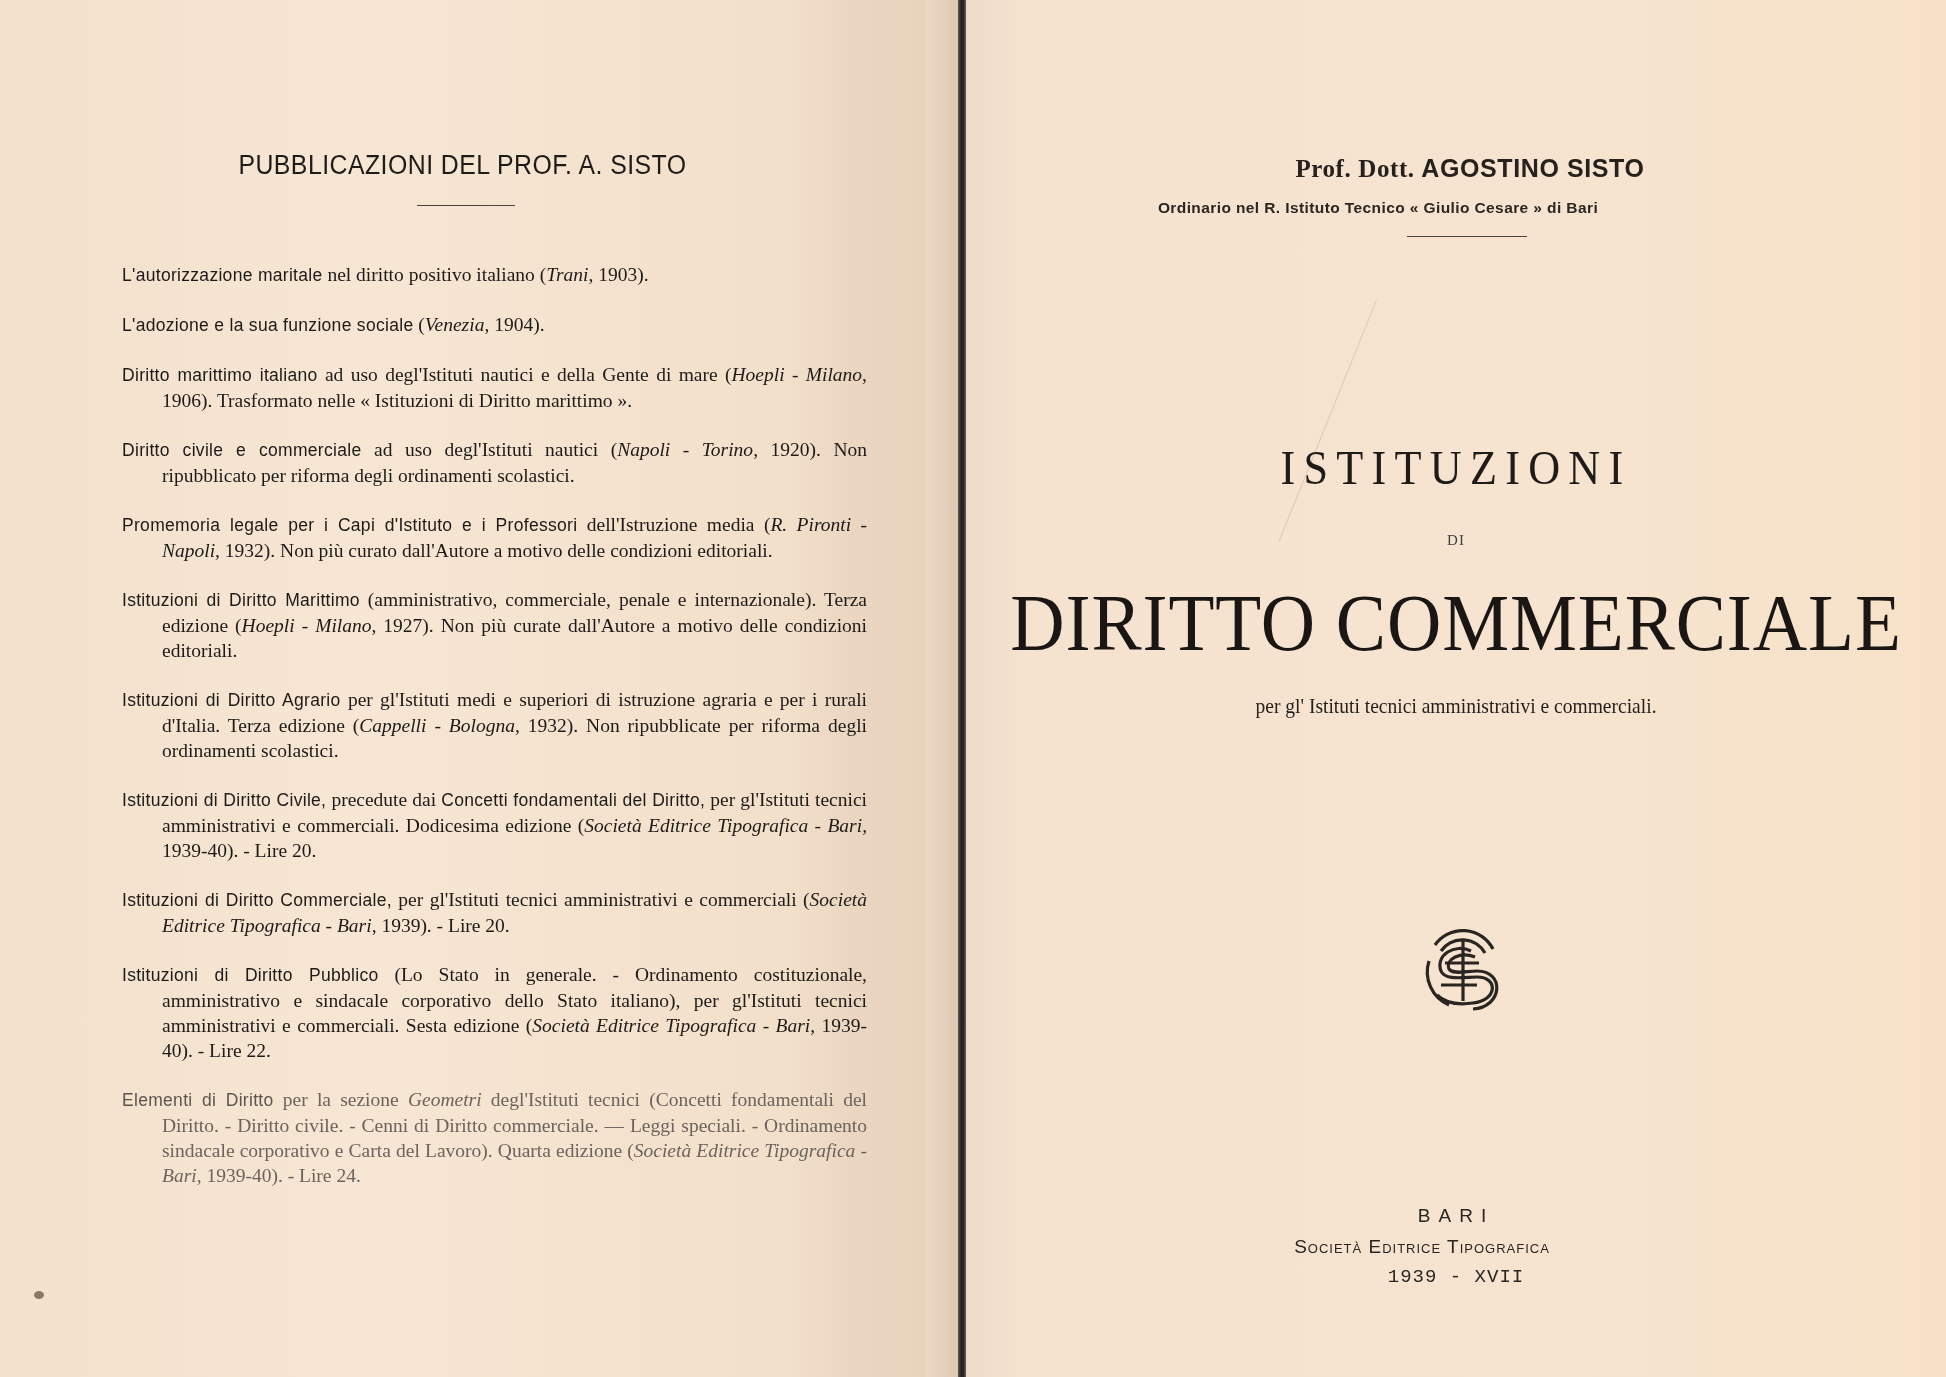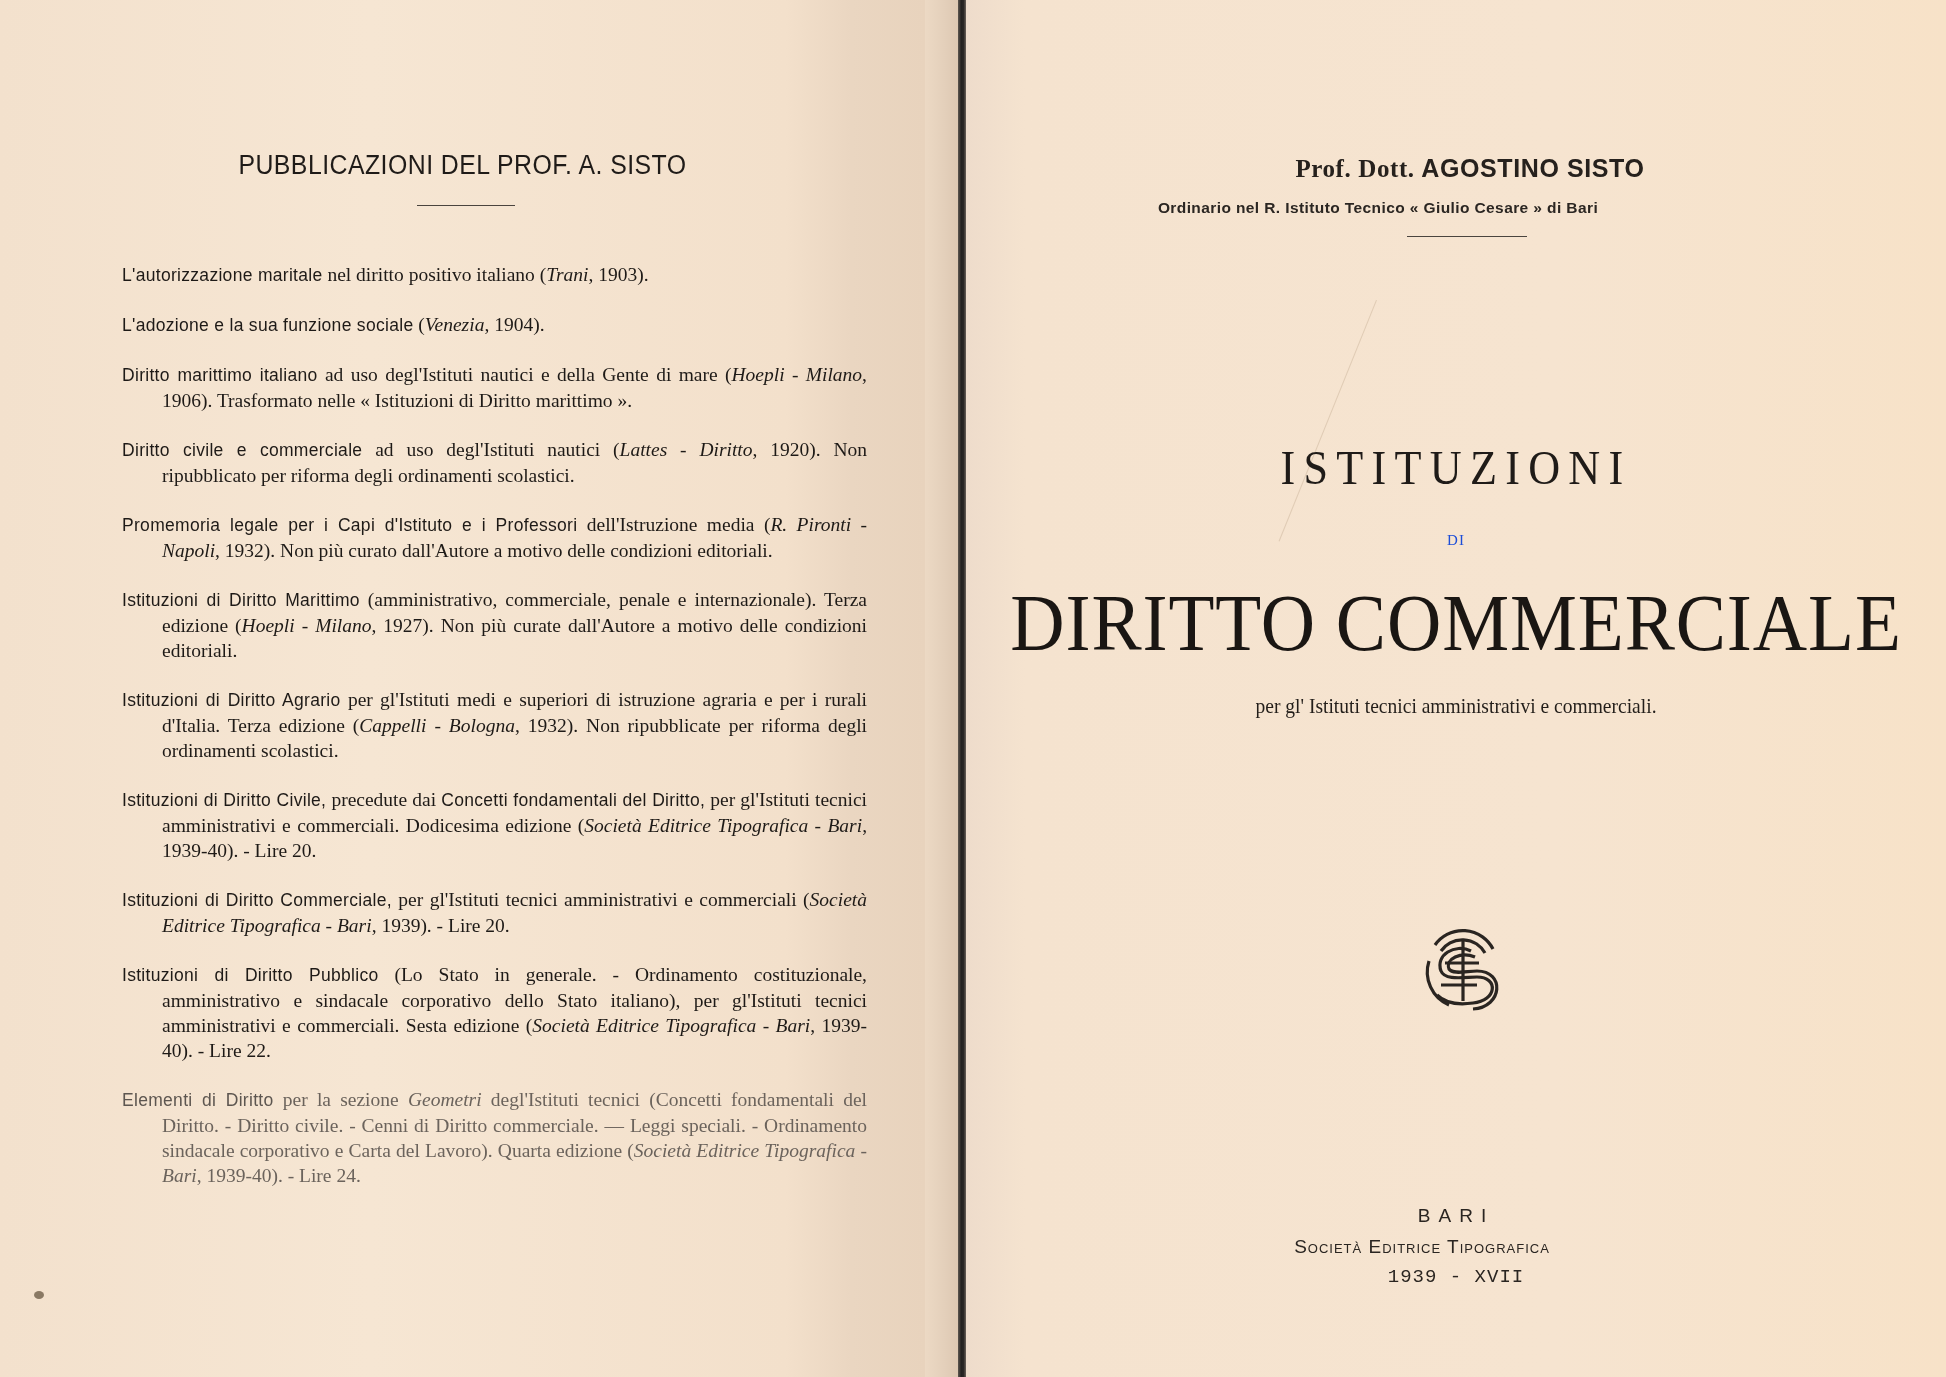--- a/index.html
+++ b/index.html
@@ -69,21 +69,21 @@
     position:absolute; left:1407px; top:236px; width:120px; height:0;
     border-top:1.5px solid #4a443e;
   }
   .title-main {
     position:absolute; left:966px; width:980px; top:440px; text-align:center;
     font-size:48px; letter-spacing:9px; color:#1f1b18;
     transform:scaleX(0.92);
   }
   .title-di {
     position:absolute; left:966px; width:980px; top:532px; text-align:center;
-    font-size:15px; letter-spacing:1px; color:#1d4ed8;
+    font-size:15px; letter-spacing:1px; color:#404040;
   }
   .title-subject {
     position:absolute; left:966px; width:980px; top:578px; text-align:center;
     font-size:80px; letter-spacing:1px; color:#1a1613;
     transform:scaleX(0.94);
   }
   .subtitle {
     position:absolute; left:966px; width:980px; top:694px; text-align:center;
     font-size:21px; color:#231e1a; transform:scaleX(0.93);
   }
@@ -114,21 +114,21 @@
 <body>
 
 <div class="spread">
   <div class="page-left">
     <div class="left-title">PUBBLICAZIONI DEL PROF. A. SISTO</div>
     <div class="left-rule"></div>
     <div class="pub-list" id="pub-list">
         <div class="pub"><span class="lead">L'autorizzazione maritale</span><span class="tail"> nel diritto positivo italiano (<em>Trani</em>, 1903).</span></div>
         <div class="pub"><span class="lead">L'adozione e la sua funzione sociale</span><span class="tail"> (<em>Venezia</em>, 1904).</span></div>
         <div class="pub"><span class="lead">Diritto marittimo italiano</span><span class="tail"> ad uso degl'Istituti nautici e della Gente di mare (<em>Hoepli - Milano</em>, 1906). Trasformato nelle « Istituzioni di Diritto marittimo ».</span></div>
-        <div class="pub"><span class="lead">Diritto civile e commerciale</span><span class="tail"> ad uso degl'Istituti nautici (<em>Lattes - Diritto</em>, 1920). Non ripubblicato per riforma degli ordinamenti scolastici.</span></div>
+        <div class="pub"><span class="lead">Diritto civile e commerciale</span><span class="tail"> ad uso degl'Istituti nautici (<em>Napoli - Torino</em>, 1920). Non ripubblicato per riforma degli ordinamenti scolastici.</span></div>
         <div class="pub"><span class="lead">Promemoria legale per i Capi d'Istituto e i Professori</span><span class="tail"> dell'Istruzione media (<em>R. Pironti - Napoli</em>, 1932). Non più curato dall'Autore a motivo delle condizioni editoriali.</span></div>
         <div class="pub"><span class="lead">Istituzioni di Diritto Marittimo</span><span class="tail"> (amministrativo, commerciale, penale e internazionale). Terza edizione (<em>Hoepli - Milano</em>, 1927). Non più curate dall'Autore a motivo delle condizioni editoriali.</span></div>
         <div class="pub"><span class="lead">Istituzioni di Diritto Agrario</span><span class="tail"> per gl'Istituti medi e superiori di istruzione agraria e per i rurali d'Italia. Terza edizione (<em>Cappelli - Bologna</em>, 1932). Non ripubblicate per riforma degli ordinamenti scolastici.</span></div>
         <div class="pub"><span class="lead">Istituzioni di Diritto Civile,</span><span class="tail"> precedute dai <span class="lead">Concetti fondamentali del Diritto,</span> per gl'Istituti tecnici amministrativi e commerciali. Dodicesima edizione (<em>Società Editrice Tipografica - Bari</em>, 1939-40). - Lire 20.</span></div>
         <div class="pub"><span class="lead">Istituzioni di Diritto Commerciale,</span><span class="tail"> per gl'Istituti tecnici amministrativi e commerciali (<em>Società Editrice Tipografica - Bari</em>, 1939). - Lire 20.</span></div>
         <div class="pub"><span class="lead">Istituzioni di Diritto Pubblico</span><span class="tail"> (Lo Stato in generale. - Ordinamento costituzionale, amministrativo e sindacale corporativo dello Stato italiano), per gl'Istituti tecnici amministrativi e commerciali. Sesta edizione (<em>Società Editrice Tipografica - Bari</em>, 1939-40). - Lire 22.</span></div>
         <div class="pub faded"><span class="lead">Elementi di Diritto</span><span class="tail"> per la sezione <em>Geometri</em> degl'Istituti tecnici (Concetti fondamentali del Diritto. - Diritto civile. - Cenni di Diritto commerciale. — Leggi speciali. - Ordinamento sindacale corporativo e Carta del Lavoro). Quarta edizione (<em>Società Editrice Tipografica - Bari</em>, 1939-40). - Lire 24.</span></div>
       </div>
     <div class="stain"></div>
   </div>

